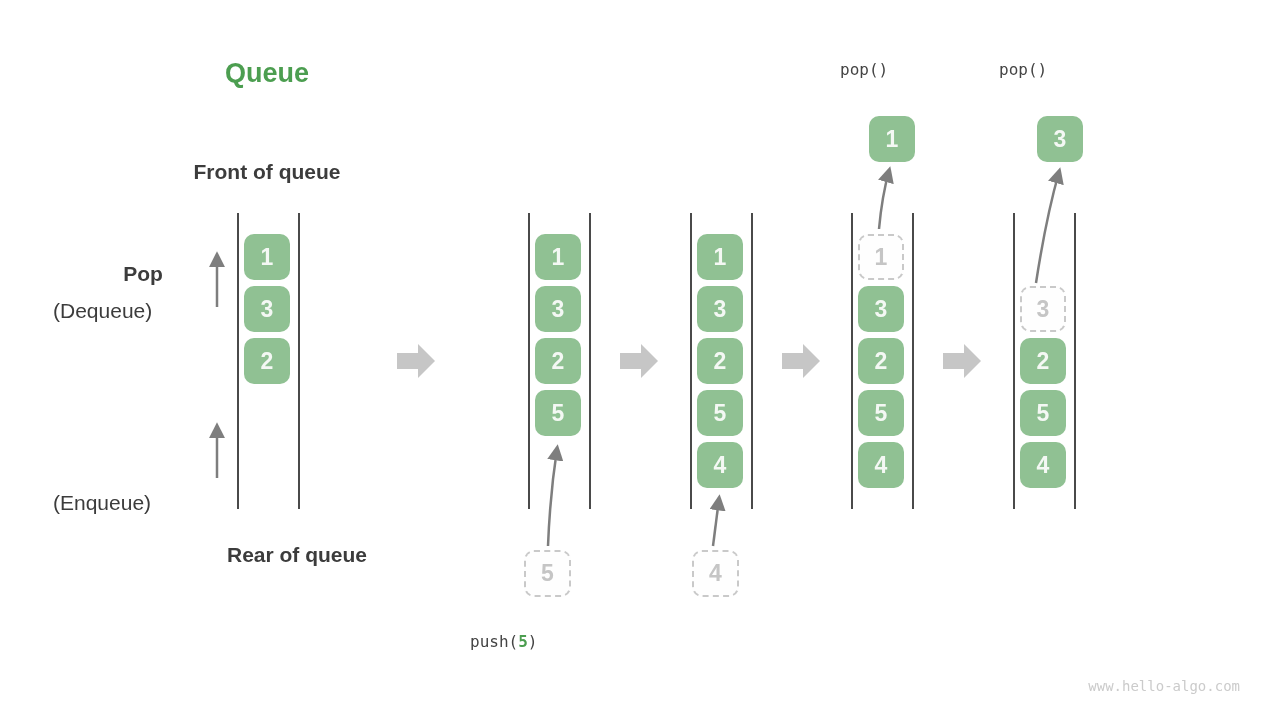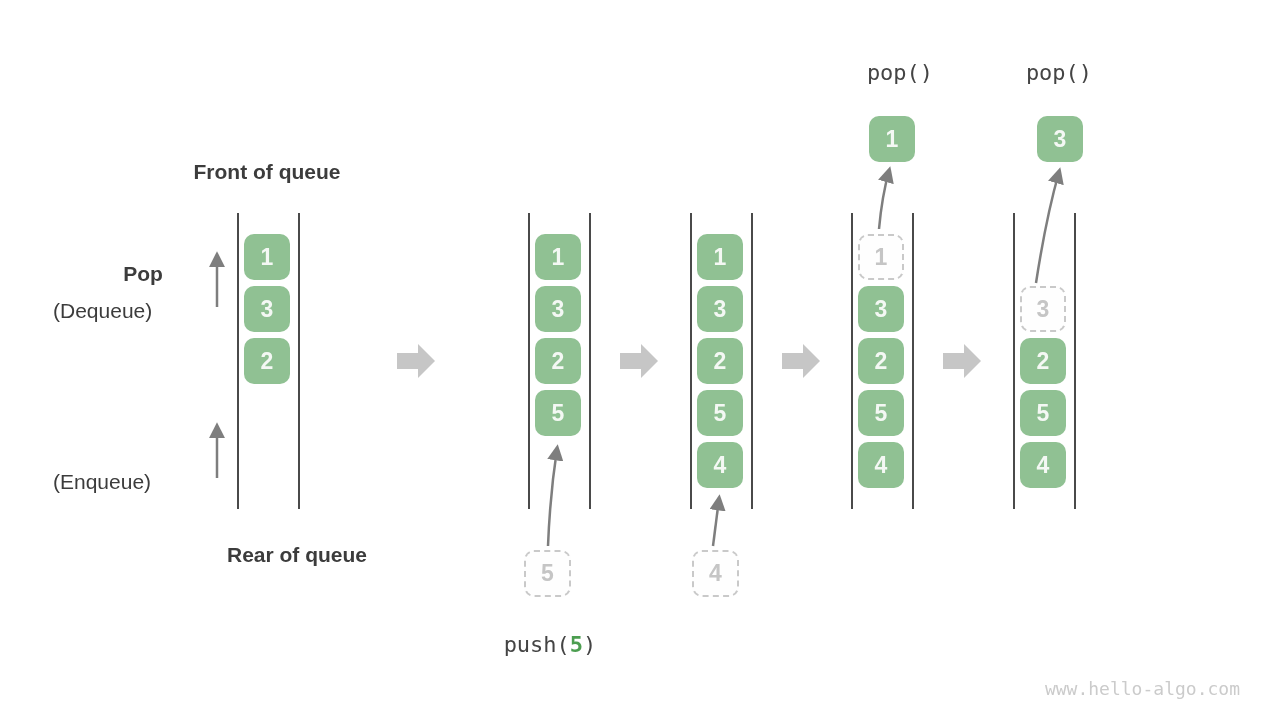--- a/index.html
+++ b/index.html
@@ -16,36 +16,37 @@
   .sublbl{font-size:21px;font-weight:normal;color:var(--text-dark);}
   .wall{width:2px;background:var(--wall);}
   .qbox{width:46px;height:46px;border-radius:10px;background:var(--green-box);
         color:var(--box-text);font-size:23px;font-weight:bold;
         display:flex;align-items:center;justify-content:center;}
   .ghost{background:#FEFEFE;border:2px dashed var(--dashed-border);
          color:var(--dashed-text);}
   .staged{width:47px;height:47px;border-radius:10px;background:#FEFEFE;
           border:2px dashed var(--dashed-border);color:var(--dashed-text);
           font-size:23px;font-weight:bold;display:flex;align-items:center;justify-content:center;}
-  .mono{font-family:"DejaVu Sans Mono",monospace;font-size:22px;color:#444444;
-        text-align:center;white-space:nowrap;}
+  .mono{font-family:"DejaVu Sans Mono",monospace;font-size:16px;color:#444444;
+        white-space:nowrap;}
   .mono .arg{color:var(--title-green);font-weight:bold;}
-  .watermark{font-family:"DejaVu Sans Mono",monospace;font-size:18px;
+  .watermark{font-family:"DejaVu Sans Mono",monospace;font-size:14px;
              color:var(--watermark);}
   svg.overlay{position:absolute;left:0;top:0;width:1280px;height:720px;pointer-events:none;}
 </style>
 </head>
 <body>
 
 <div class="abs" style="left:0;top:0;width:1280px;height:720px;">
 
+  <div class="abs title" style="left:197px;top:58px;width:140px;">Queue</div>
   <div class="abs lbl" style="left:167px;top:160px;width:200px;">Front of queue</div>
   <div class="abs lbl" style="left:53px;top:262px;width:180px;">Pop</div>
   <div class="abs sublbl" style="left:53px;top:299px;width:180px;">(Dequeue)</div>
-  <div class="abs sublbl" style="left:53px;top:470px;width:180px;">(Enqueue)</div>
+  <div class="abs sublbl" style="left:53px;top:491px;width:180px;">(Enqueue)</div>
   <div class="abs lbl" style="left:167px;top:543px;width:200px;text-align:right;">Rear of queue</div>
 
   <div class="abs wall" style="left:237px;top:213px;height:296px;"></div>
   <div class="abs wall" style="left:298px;top:213px;height:296px;"></div>
   <div class="abs wall" style="left:528px;top:213px;height:296px;"></div>
   <div class="abs wall" style="left:589px;top:213px;height:296px;"></div>
   <div class="abs wall" style="left:690px;top:213px;height:296px;"></div>
   <div class="abs wall" style="left:751px;top:213px;height:296px;"></div>
   <div class="abs wall" style="left:851px;top:213px;height:296px;"></div>
   <div class="abs wall" style="left:912px;top:213px;height:296px;"></div>

